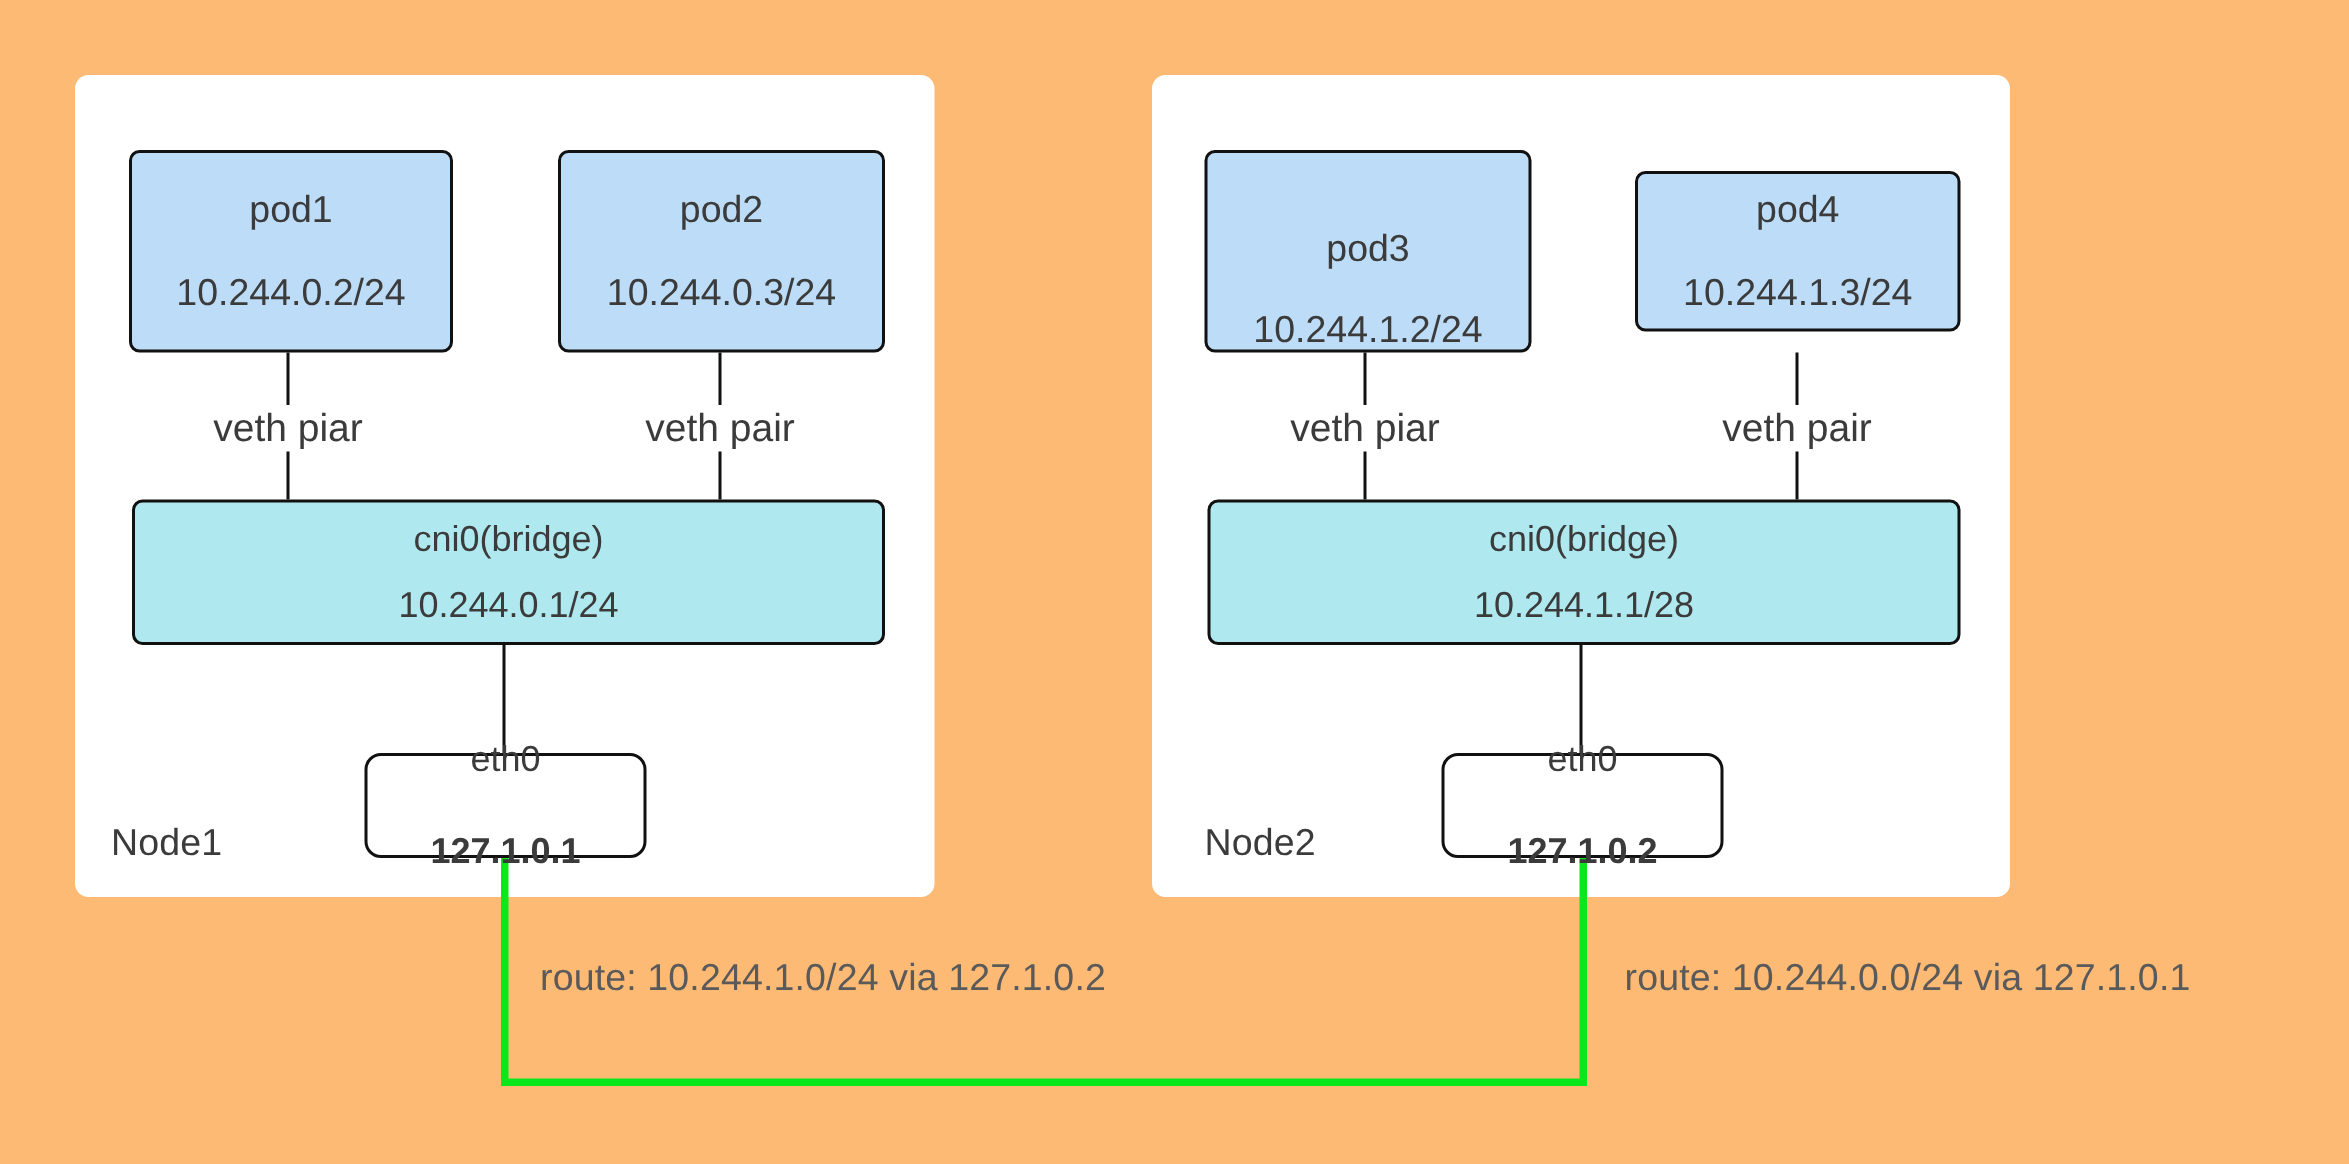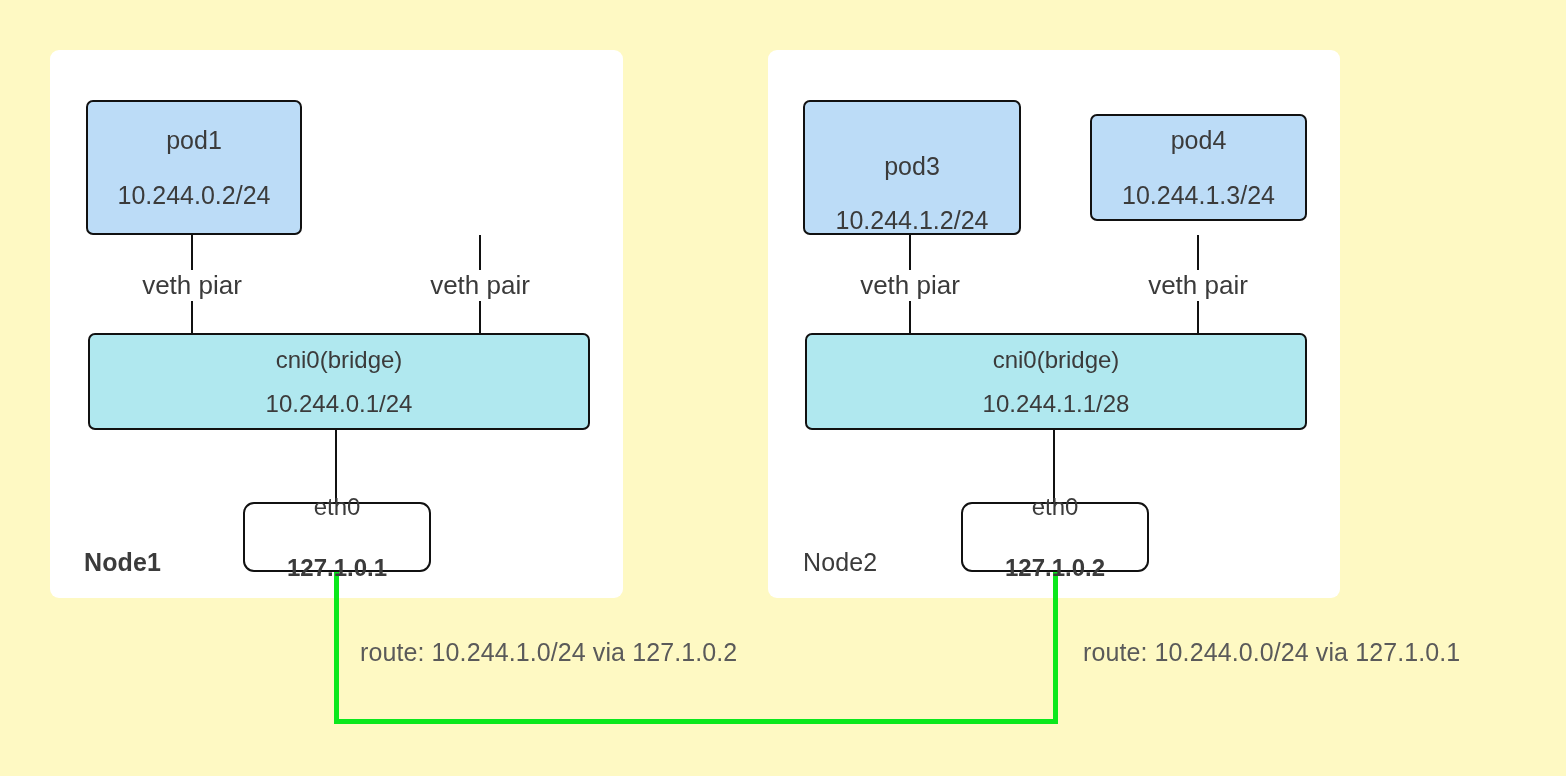--- a/index.html
+++ b/index.html
@@ -8,21 +8,21 @@
     padding: 0;
     background: #000000;
   }
   body {
     font-family: "Liberation Sans", sans-serif;
   }
   #canvas {
     position: relative;
     width: 1566px;
     height: 776px;
-    background: #fef9c3;
+    background: #fdba74;
     overflow: hidden;
   }
 
   
   .node-card {
     position: absolute;
     background: #ffffff;
     border-radius: 9px;
   }
   .node-label {
@@ -124,35 +124,39 @@
 
   <div class="vline" style="left:479px; top:235px; height:98px;"></div>
 
   <div class="vline" style="left:335px; top:430px; height:72px;"></div>
 
   <div class="box pod-box" style="left:86px; top:100px; width:216px; height:135px;">
     <div class="pod-name">pod1</div>
     <div class="pod-ip">10.244.0.2/24</div>
   </div>
 
+  <div class="box pod-box" style="left:372px; top:100px; width:218px; height:135px;">
+    <div class="pod-name">pod2</div>
+    <div class="pod-ip">10.244.0.3/24</div>
+  </div>
 
   <div class="veth-label" style="left:192px; top:270px;">veth piar</div>
   <div class="veth-label" style="left:480px; top:270px;">veth pair</div>
 
   <div class="box bridge-box" style="left:88px; top:333px; width:502px; height:97px;">
     <div>cni0(bridge)</div>
     <div class="bridge-ip">10.244.0.1/24</div>
   </div>
 
   <div class="box eth-box" style="left:243px; top:502px; width:188px; height:70px;">
     <div>eth0</div>
     <div class="eth-ip">127.1.0.1</div>
   </div>
 
-  <div class="node-label" style="left:84px; top:548px;font-weight:bold;">Node1</div>
+  <div class="node-label" style="left:74px; top:548px;">Node1</div>
 
   <div class="node-card" style="left:768px; top:50px; width:572px; height:548px;"></div>
 
   <div class="vline" style="left:909px; top:235px; height:98px;"></div>
   <div class="vline" style="left:1197px; top:235px; height:98px;"></div>
   <div class="vline" style="left:1053px; top:430px; height:72px;"></div>
 
   <div class="box pod-box" style="left:803px; top:100px; width:218px; height:135px;justify-content:flex-end;">
     <div class="pod-name">pod3</div>
     <div class="pod-ip">10.244.1.2/24</div>

